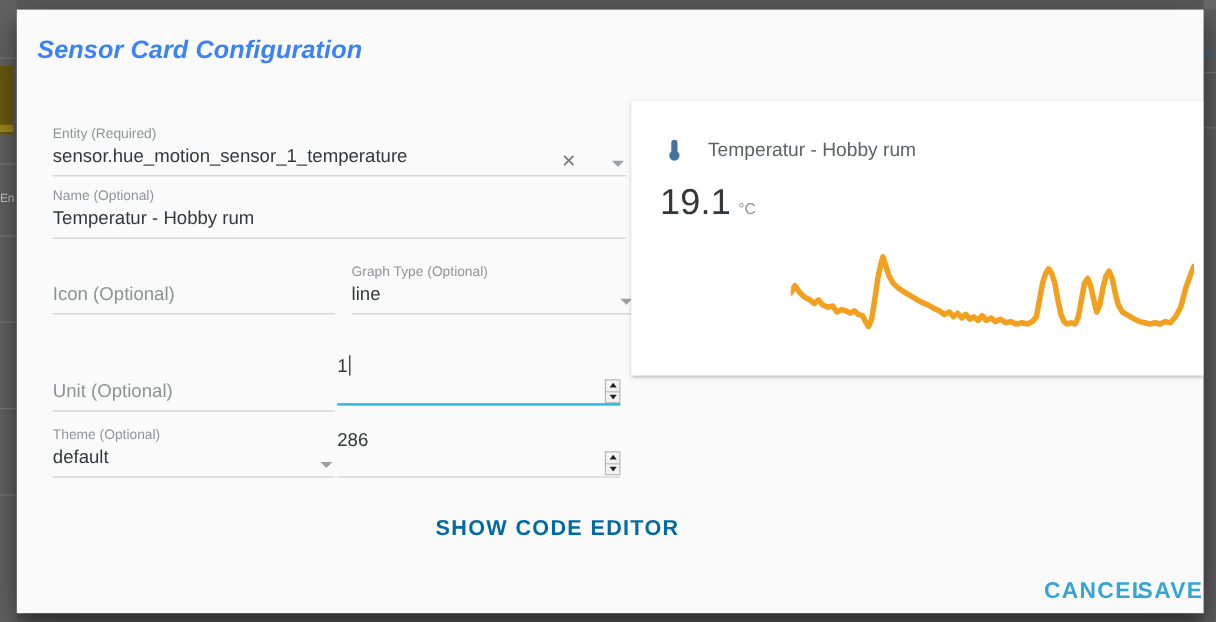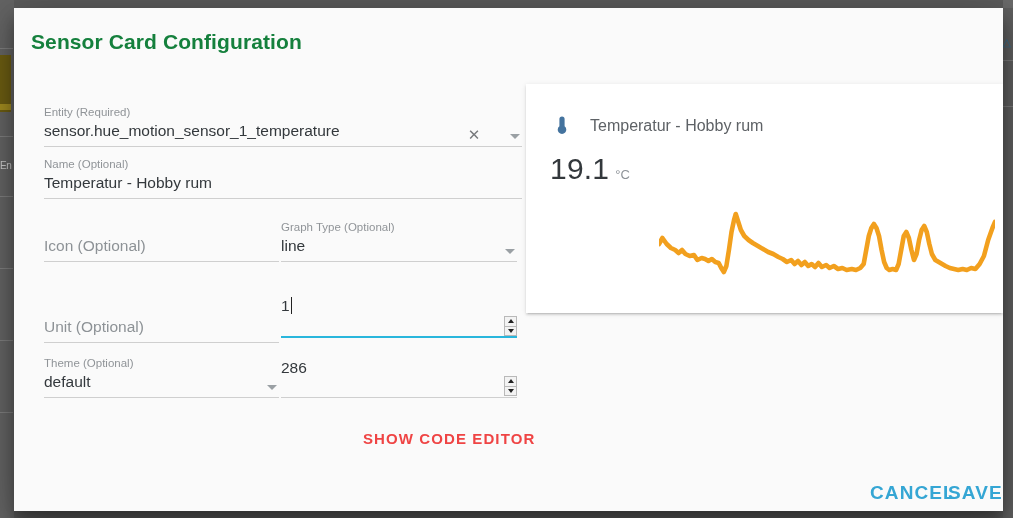--- a/index.html
+++ b/index.html
@@ -59,22 +59,23 @@
     width: 989px; height: 503px;
     background: #fafafa;
     box-shadow: 0 11px 15px rgba(0,0,0,0.35), 0 9px 46px rgba(0,0,0,0.25);
     overflow: hidden;
   }
 
   .dialog-title {
     position: absolute;
     left: 17px; top: 22px;
     font-size: 21px; font-weight: bold;
-    color: #15803d;
+    color: #3b82f6;
     letter-spacing: 0.1px;
+    font-style: italic;
   }
 
   
   #form-col {
     position: absolute;
     left: 16px; top: 86px;
     width: 492px;
   }
 
   .field {
@@ -155,24 +156,24 @@
     width: 0; height: 0;
     transform: translate(-50%, -50%);
   }
   .spinner .up   { border-left: 3.5px solid transparent; border-right: 3.5px solid transparent; border-bottom: 4px solid #222; }
   .spinner .down { border-left: 3.5px solid transparent; border-right: 3.5px solid transparent; border-top: 4px solid #222; }
 
   
   #show-code {
     position: absolute;
     left: 349px; top: 422px;
-    font-size: 15px;
+    font-size: 18px;
     font-weight: bold;
     letter-spacing: 1.1px;
-    color: #ef4444;
+    color: #0369a1;
     cursor: pointer;
   }
 
   
   #preview-card {
     position: absolute;
     left: 512px; top: 76px;
     width: 477px; height: 229px;
     background: #ffffff;
     box-shadow: 0 2px 2px rgba(0,0,0,0.10), 0 1px 5px rgba(0,0,0,0.10), 0 3px 1px -2px rgba(0,0,0,0.08);
@@ -262,21 +263,21 @@
       <div class="field-label">Name (Optional)</div>
       <div class="field-value">Temperatur - Hobby rum</div>
       <div class="field-line"></div>
     </div>
 
     <div class="field" style="left:14px; top:140px; width:235px; height:28px;">
       <div class="field-placeholder">Icon (Optional)</div>
       <div class="field-line"></div>
     </div>
 
-    <div class="field" style="left:251px; top:126px; width:236px; height:42px;">
+    <div class="field" style="left:263px; top:126px; width:236px; height:42px;">
       <div class="field-label">Graph Type (Optional)</div>
       <div class="field-value">line</div>
       <div class="caret-down"></div>
       <div class="field-line"></div>
     </div>
 
     <div class="field" style="left:14px; top:221px; width:235px; height:28px;">
       <div class="field-placeholder">Unit (Optional)</div>
       <div class="field-line"></div>
     </div>

